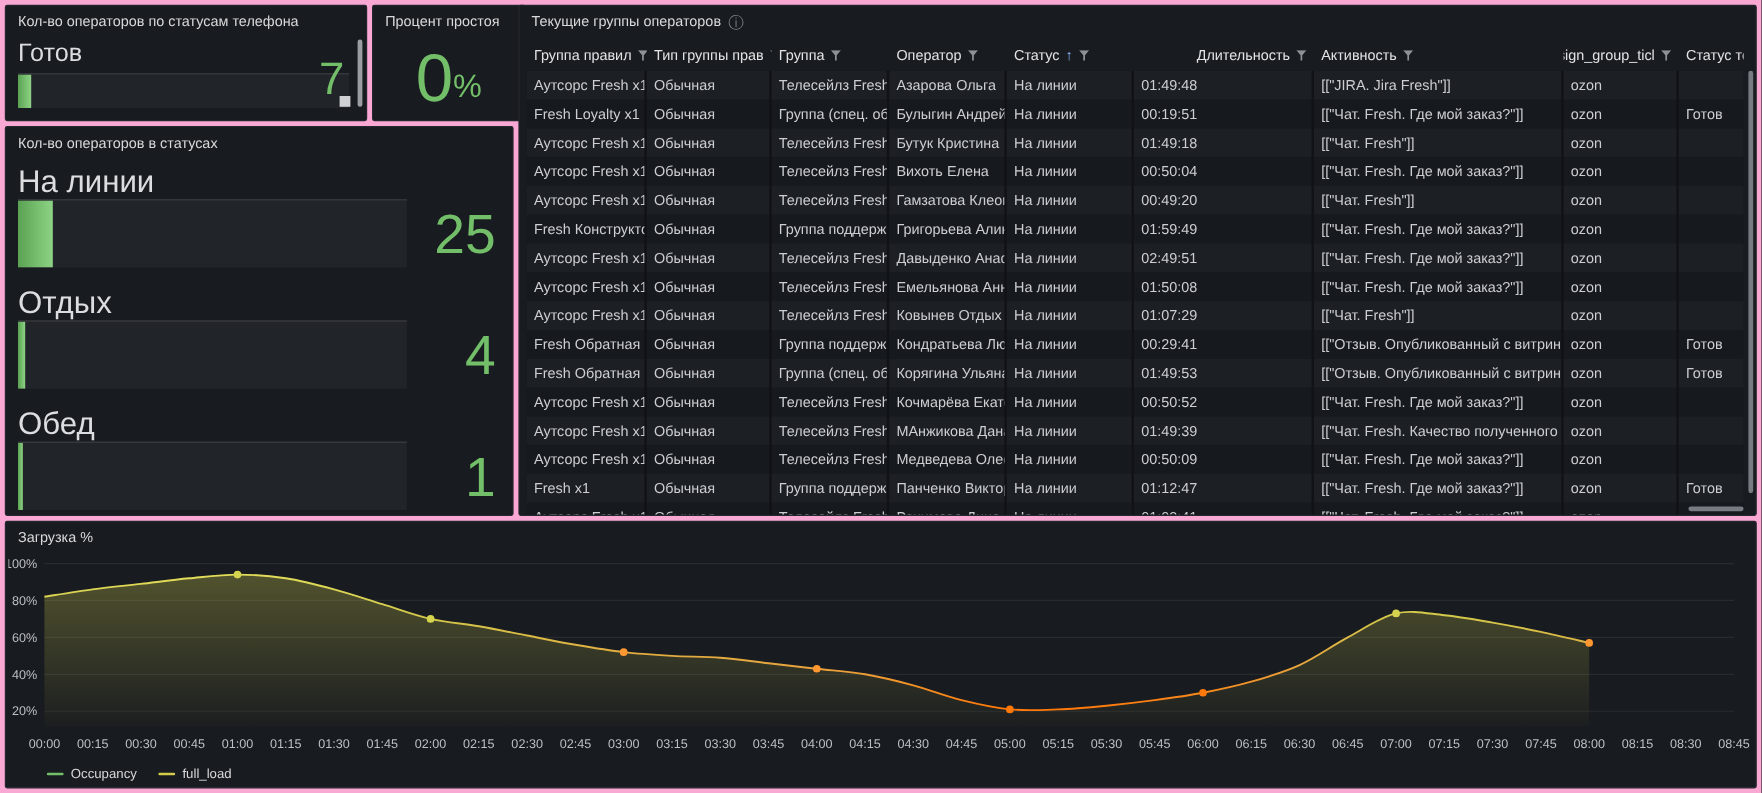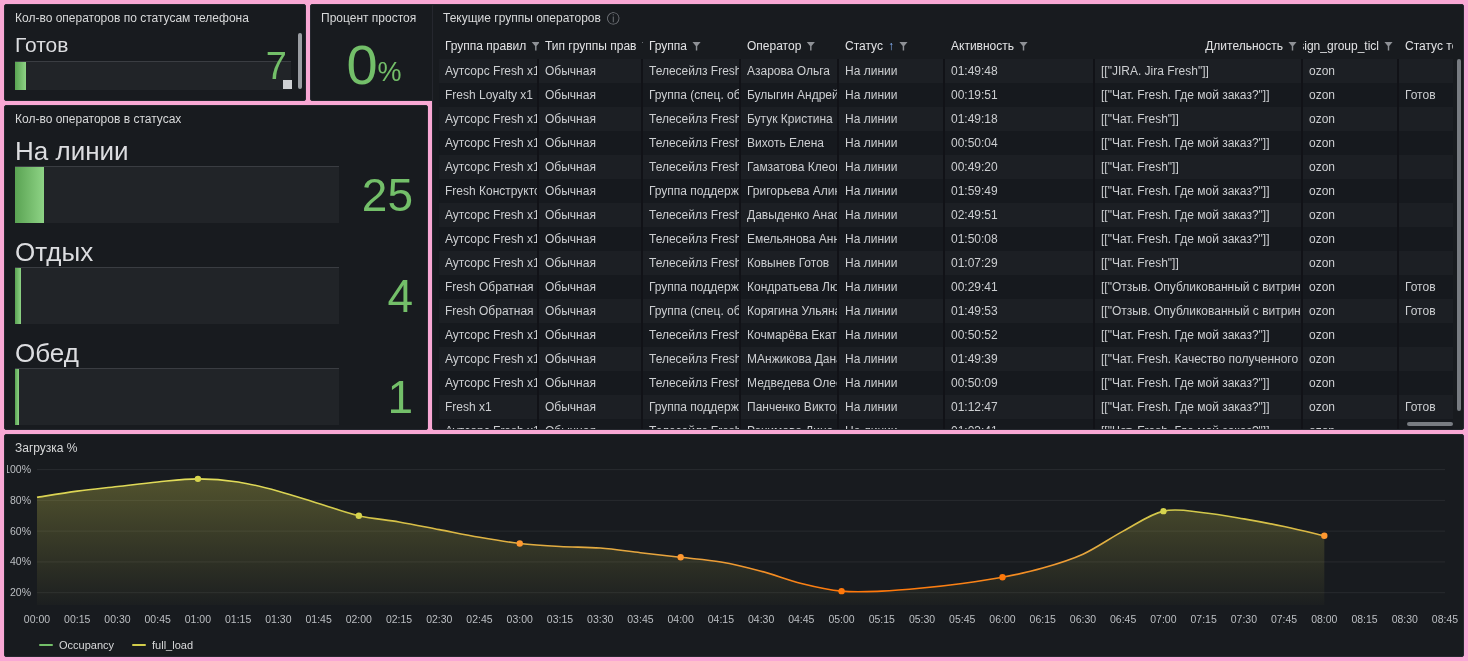--- a/index.html
+++ b/index.html
@@ -137,28 +137,28 @@
         </div>
         <div class="hcell c3">
           <span>Оператор</span>
           <span class="funnel"></span>
         </div>
         <div class="hcell c4">
           <span>Статус</span>
           <span class="sort">↑</span>
           <span class="funnel"></span>
         </div>
+        <div class="hcell c5 right">
+          <span>Длительность</span>
+          <span class="funnel"></span>
+        </div>
         <div class="hcell c6">
           <span>Активность</span>
           <span class="funnel"></span>
         </div>
-        <div class="hcell c5 right">
-          <span>Длительность</span>
-          <span class="funnel"></span>
-        </div>
         <div class="hcell c7 right">
           <span>assign_group_ticl</span>
           <span class="funnel"></span>
         </div>
         <div class="hcell c8">
           <span>Статус телефона</span>
         </div>
       </div>
     <div id="tbody">
         <div class="trow">
@@ -246,21 +246,21 @@
           <div class="tcell c4">На линии</div>
           <div class="tcell c5 right">01:50:08</div>
           <div class="tcell c6">[["Чат. Fresh. Где мой заказ?"]]</div>
           <div class="tcell c7 right">ozon</div>
           <div class="tcell c8"></div>
         </div>
         <div class="trow">
           <div class="tcell c0">Аутсорс Fresh x1</div>
           <div class="tcell c1">Обычная</div>
           <div class="tcell c2">Телесейлз Fresh (до</div>
-          <div class="tcell c3">Ковынев Готов</div>
+          <div class="tcell c3">Ковынев Отдых</div>
           <div class="tcell c4">На линии</div>
           <div class="tcell c5 right">01:07:29</div>
           <div class="tcell c6">[["Чат. Fresh"]]</div>
           <div class="tcell c7 right">ozon</div>
           <div class="tcell c8"></div>
         </div>
         <div class="trow">
           <div class="tcell c0">Fresh Обратная прио</div>
           <div class="tcell c1">Обычная</div>
           <div class="tcell c2">Группа поддержки F</div>

